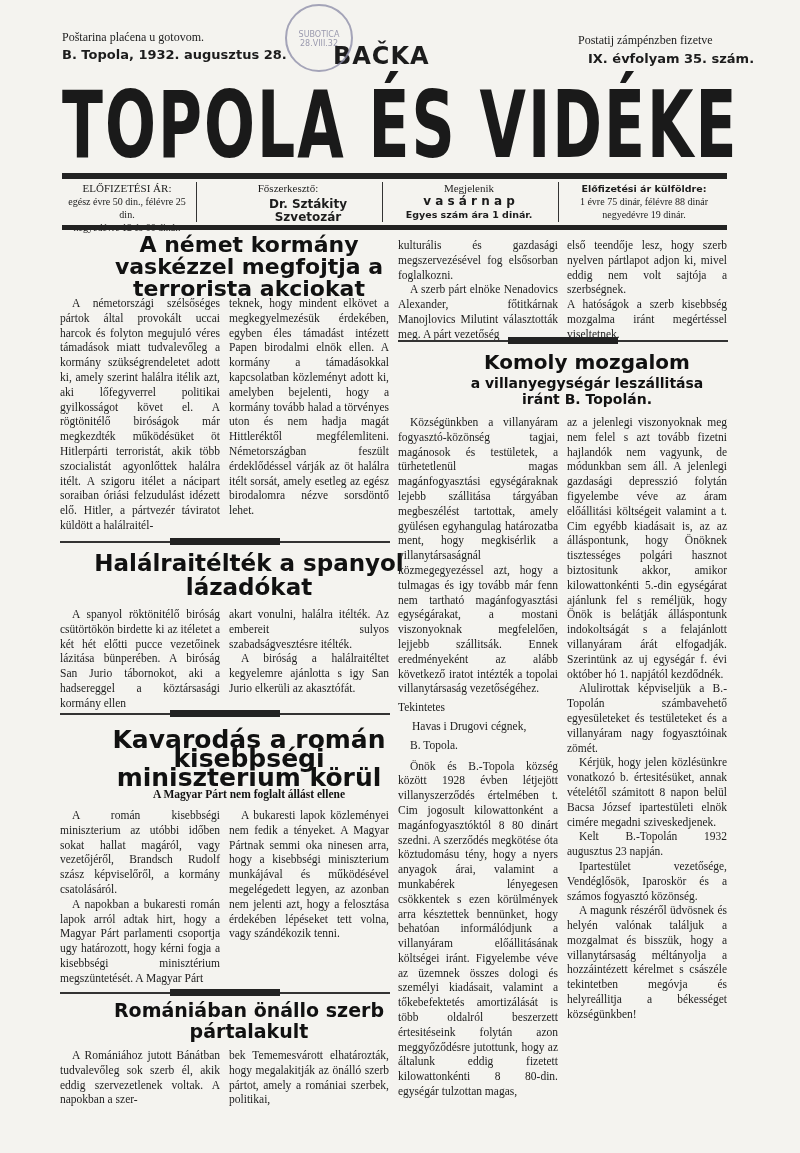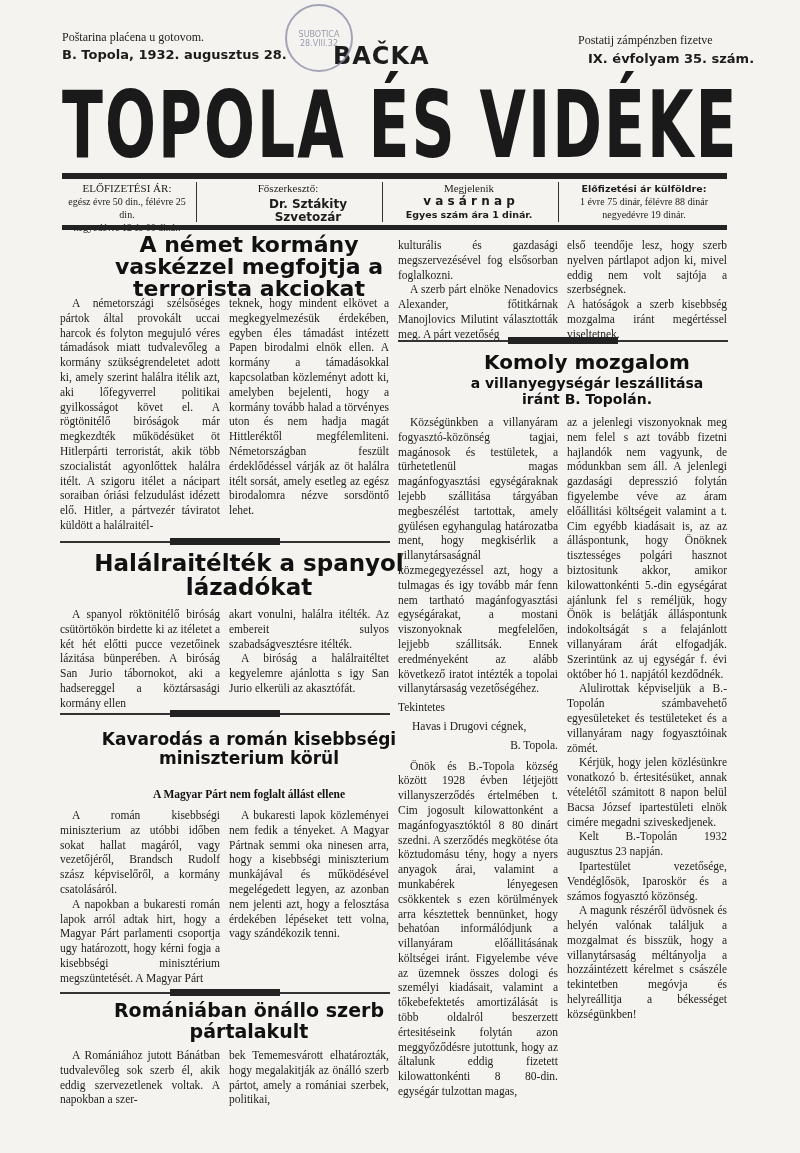--- a/index.html
+++ b/index.html
@@ -76,21 +76,21 @@
   </div>
 <div class="col" style="left:229px;top:607px;width:160px;">
     <p class="noind">akart vonulni, halálra itélték. Az embereit sulyos szabadságvesztésre itélték.</p>
     <p>A biróság a halálraitéltet kegyelemre ajánlotta s igy San Jurio elkerüli az akasztófát.</p>
   </div>
 
 <div class="divider" style="left:60px;top:713px;width:330px;">
     <div class="mid" style="left:110px;width:110px;"></div>
   </div>
 
-<div class="abs headline" style="left:60px;top:730px;width:330px;font-size:17px;line-height:19px;">Kavarodás a román kisebbségi miniszterium körül</div>
+<div class="abs headline" style="left:60px;top:730px;width:330px;font-size:25px;line-height:19px;">Kavarodás a román kisebbségi miniszterium körül</div>
 <div class="abs headline" style="left:60px;top:788px;width:330px;font-size:11.5px;font-family:Liberation Serif, serif;">A Magyar Párt nem foglalt állást ellene</div>
 <div class="col" style="left:60px;top:808px;width:160px;">
     <p>A román kisebbségi miniszterium az utóbbi időben sokat hallat magáról, vagy vezetőjéről, Brandsch Rudolf szász képviselőről, a kormány csatolásáról.</p>
     <p>A napokban a bukaresti román lapok arról adtak hirt, hogy a Magyar Párt parlamenti csoportja ugy határozott, hogy kérni fogja a kisebbségi minisztérium megszüntetését. A Magyar Párt</p>
   </div>
 <div class="col" style="left:229px;top:808px;width:160px;">
     <p>A bukaresti lapok közleményei nem fedik a tényeket. A Magyar Pártnak semmi oka ninesen arra, hogy a kisebbségi miniszterium munkájával és működésével megelégedett legyen, az azonban nem jelenti azt, hogy a felosztása érdekében lépéseket tett volna, vagy szándékozik tenni.</p>
   </div>
 
 <div class="divider" style="left:60px;top:992px;width:330px;">
@@ -119,21 +119,21 @@
   </div>
 
 <div class="abs headline" style="left:398px;top:350px;width:330px;font-size:20px;">Komoly mozgalom</div>
 <div class="abs headline" style="left:398px;top:375px;width:330px;font-size:14px;">a villanyegységár leszállitása</div>
 <div class="abs headline" style="left:398px;top:391px;width:330px;font-size:14px;">iránt B. Topolán.</div>
 
 <div class="col" style="left:398px;top:415px;width:160px;">
   <p>Községünkben a villanyáram fogyasztó-közönség tagjai, magánosok és testületek, a türhetetlenül magas magánfogyasztási egységáraknak lejebb szállitása tárgyában megbeszélést tartottak, amely gyülésen egyhangulag határozatba ment, hogy megkisérlik a villanytársaságnál közmegegyezéssel azt, hogy a tulmagas és igy tovább már fenn nem tartható magánfogyasztási egységárakat, a mostani viszonyoknak megfelelően, lejjebb szállitsák. Ennek eredményeként az alább következő iratot intézték a topolai villanytársaság vezetőségéhez.</p>
   <p class="noind" style="margin-top:4px;">Tekintetes</p>
   <p style="margin-top:4px;text-indent:14px;">Havas i Drugovi cégnek,</p>
-  <p style="text-align:right;margin-top:4px;">B. Topola.</p>
+  <p style="margin-top:4px;">B. Topola.</p>
   <p style="margin-top:6px;">Önök és B.-Topola község között 1928 évben létjejött villanyszerződés értelmében t. Cim jogosult kilowattonként a magánfogyasztóktól 8 80 dinárt szedni. A szerződés megkötése óta köztudomásu tény, hogy a nyers anyagok árai, valamint a munkabérek lényegesen csökkentek s ezen körülmények arra késztettek bennünket, hogy behatóan informálódjunk a villanyáram előállitásának költségei iránt. Figyelembe véve az üzemnek összes dologi és személyi kiadásait, valamint a tőkebefektetés amortizálását is több oldalról beszerzett értesitéseink folytán azon meggyőződésre jutottunk, hogy az általunk eddig fizetett kilowattonkénti 8 80-din. egységár tulzottan magas,</p>
 </div>
 <div class="col" style="left:567px;top:415px;width:160px;">
   <p class="noind">az a jelenlegi viszonyoknak meg nem felel s azt tovább fizetni hajlandók nem vagyunk, de módunkban sem áll. A jelenlegi gazdasági depresszió folytán figyelembe véve az áram előállitási költségeit valamint a t. Cim egyébb kiadásait is, az az álláspontunk, hogy Önöknek tisztességes polgári hasznot biztositunk akkor, amikor kilowattonkénti 5.-din egységárat ajánlunk fel s reméljük, hogy Önök is belátják álláspontunk indokoltságát s a felajánlott villanyáram árát elfogadják. Szerintünk az uj egységár f. évi október hó 1. napjától kezdődnék.</p>
   <p>Alulirottak képviseljük a B.-Topolán számbavehető egyesületeket és testületeket és a villanyáram nagy fogyasztóinak zömét.</p>
   <p>Kérjük, hogy jelen közlésünkre vonatkozó b. értesitésüket, annak vételétől számitott 8 napon belül Bacsa József ipartestületi elnök cimére megadni sziveskedjenek.</p>
   <p>Kelt B.-Topolán 1932 augusztus 23 napján.</p>
   <p>Ipartestület vezetősége, Vendéglősök, Iparoskör és a számos fogyasztó közönség.</p>
   <p>A magunk részéről üdvösnek és helyén valónak találjuk a mozgalmat és bisszük, hogy a villanytársaság méltányolja a hozzáintézett kérelmet s császéle tekintetben megóvja és helyreállitja a békességet községünkben!</p>
 </div>

